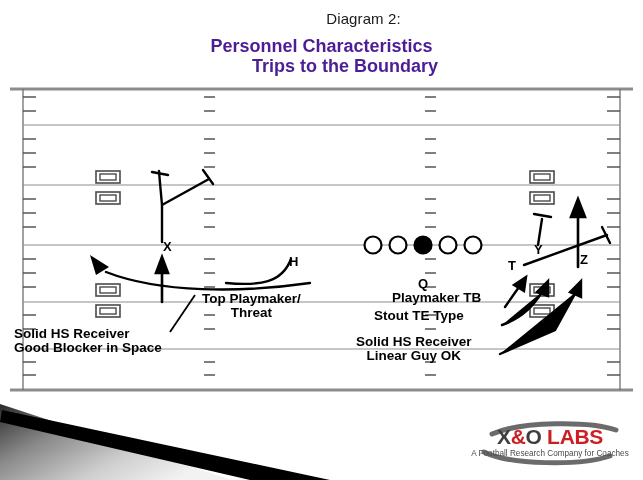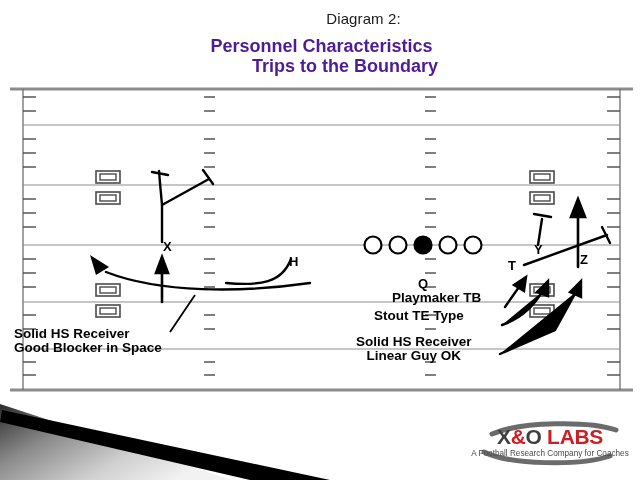--- a/index.html
+++ b/index.html
@@ -303,20 +303,24 @@
 
   <div class="fieldtext pos-label" style="left:524px; top:156px;">Y</div>
 
   <div class="fieldtext pos-label" style="left:570px; top:166px;">Z</div>
 
   <div class="fieldtext note-label" style="left:4px; top:240px;">
     <span>Solid HS Receiver</span>
     <span class="l2">Good Blocker in Space</span>
   </div>
 
+  <div class="fieldtext note-label" style="left:192px; top:205px; text-align:center;">
+    <span>Top Playmaker/</span>
+    <span class="l2">Threat</span>
+  </div>
 
   <div class="fieldtext note-label" style="left:382px; top:204px;">Playmaker TB</div>
 
   <div class="fieldtext note-label" style="left:364px; top:222px;">Stout TE Type</div>
 
   <div class="fieldtext note-label" style="left:346px; top:248px;">
     <span>Solid HS Receiver</span>
     <span class="l2" style="display:block; text-align:center;">Linear Guy OK</span>
   </div>
 

